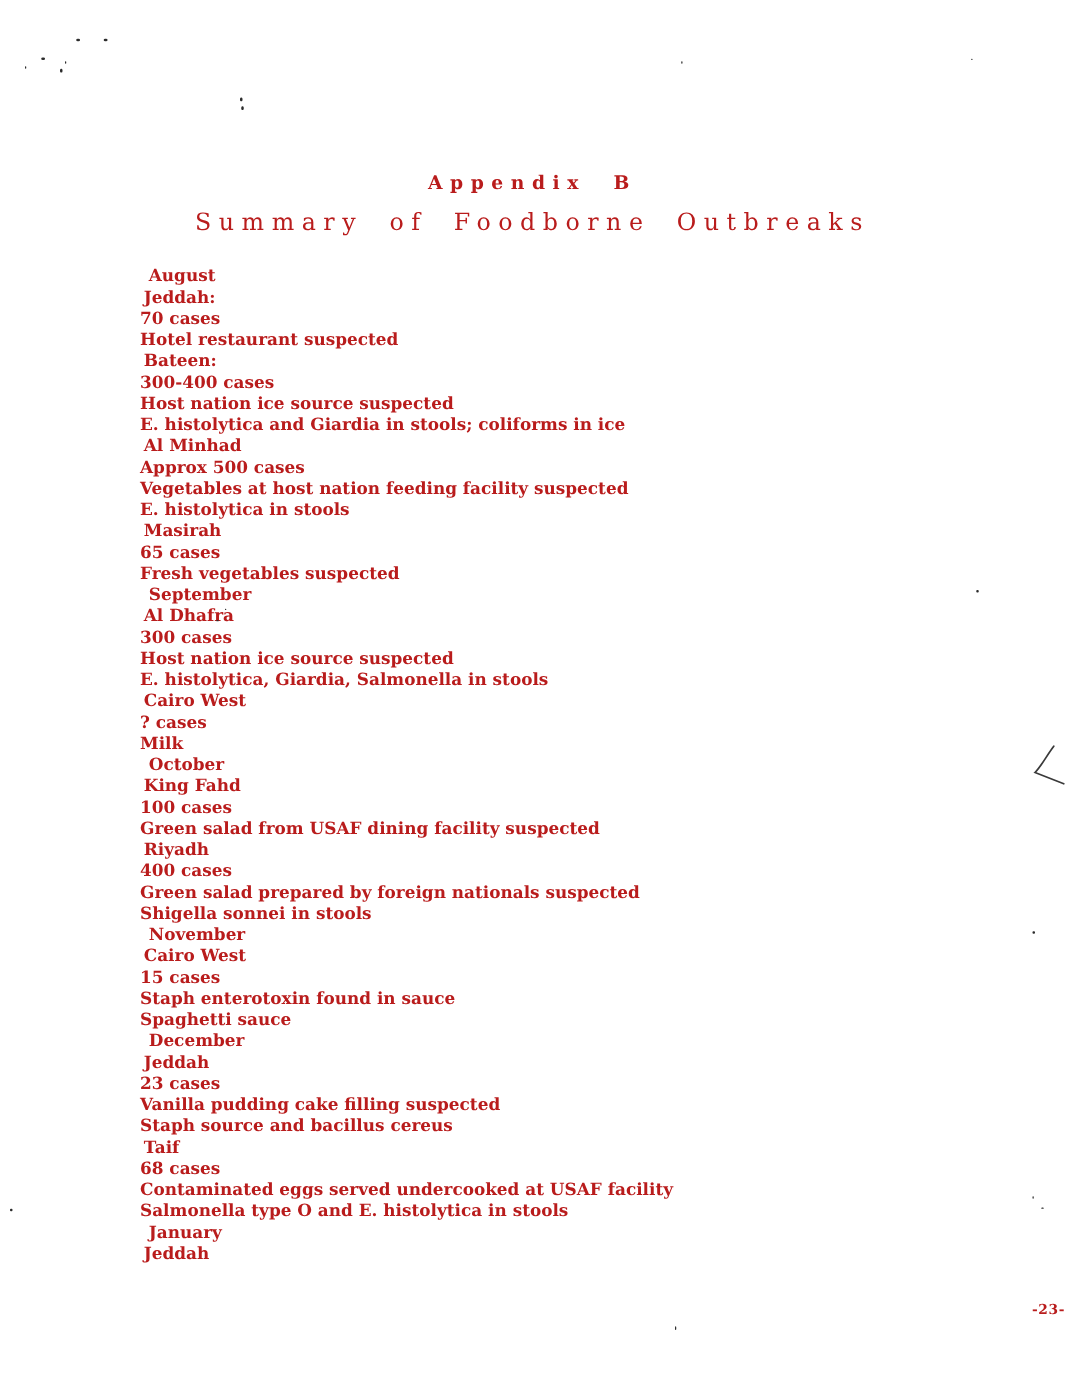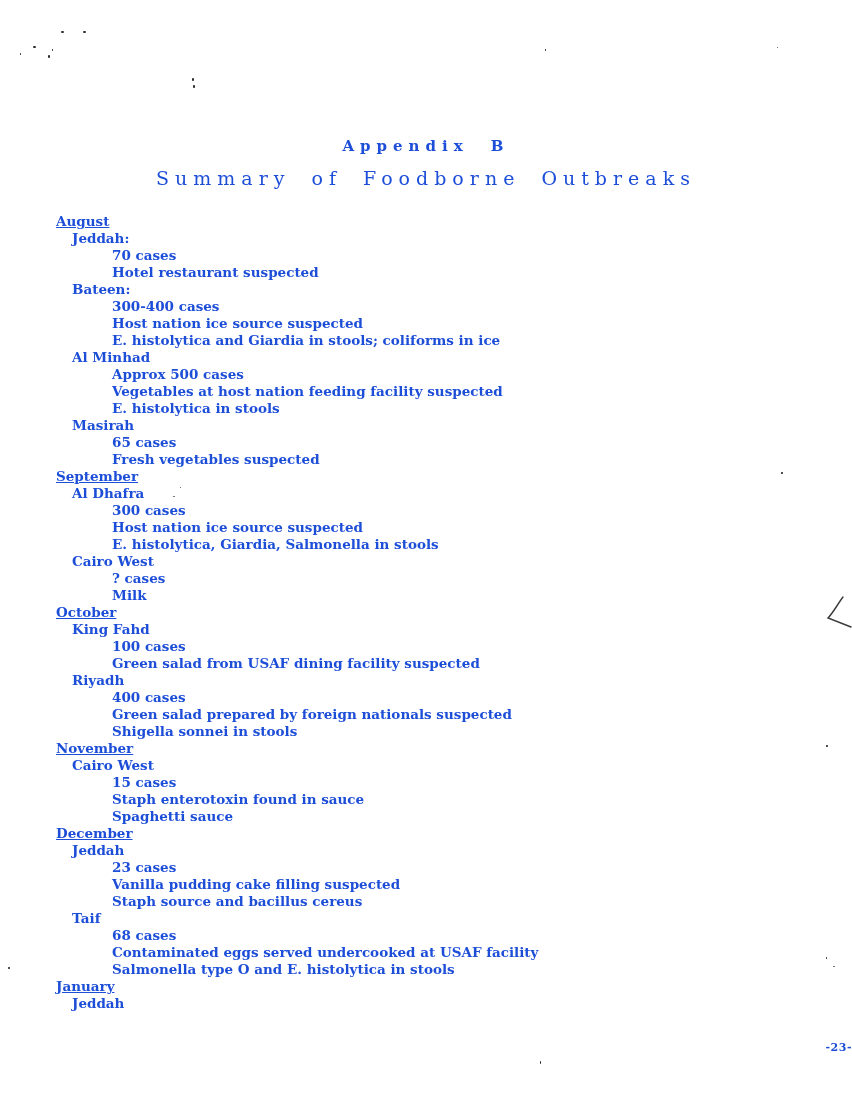--- a/index.html
+++ b/index.html
@@ -2,21 +2,21 @@
 <html><head>
 <meta charset="utf-8">
 <style>
   html, body { margin: 0; padding: 0; background: #e8e8e8; }
   .page {
     position: relative;
     width: 852px;
     height: 1100px;
     background: #ffffff;
     font-family: "DejaVu Serif", "Liberation Serif", serif;
-    color: #1d4ed8;
+    color: #b91c1c;
     overflow: hidden;
   }
   .heading-appendix {
     position: absolute;
     top: 137px; left: 0; width: 100%;
     margin: 0;
     text-align: center;
     font-size: 15px;
     font-weight: 700;
     letter-spacing: 6px;
@@ -33,22 +33,22 @@
     word-spacing: 9px;
   }
   .content {
     position: absolute;
     top: 213px; left: 0; width: 100%;
     font-size: 13.5px;
     line-height: 17px;
     font-weight: 600;
   }
   .line { white-space: pre; }
-  .month    { padding-left: 56px; text-decoration: underline; }
-  .location { padding-left: 72px; }
+  .month    { padding-left: 119px; }
+  .location { padding-left: 115px; }
   .detail   { padding-left: 112px; }
   .footer {
     position: absolute;
     top: 1041px; left: 0; width: 100%;
     text-align: right;
     font-size: 11px;
     font-weight: 700;
     letter-spacing: 0.5px;
   }
   .speck {

